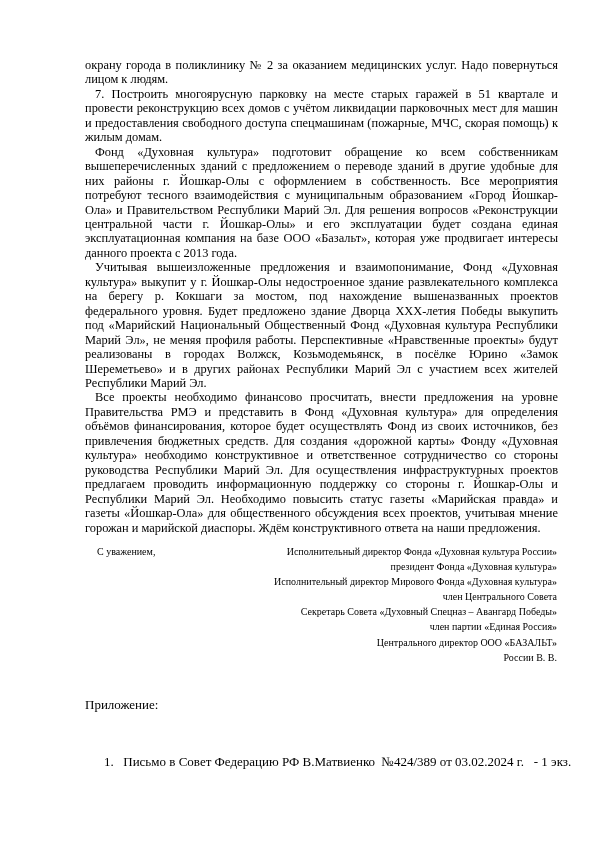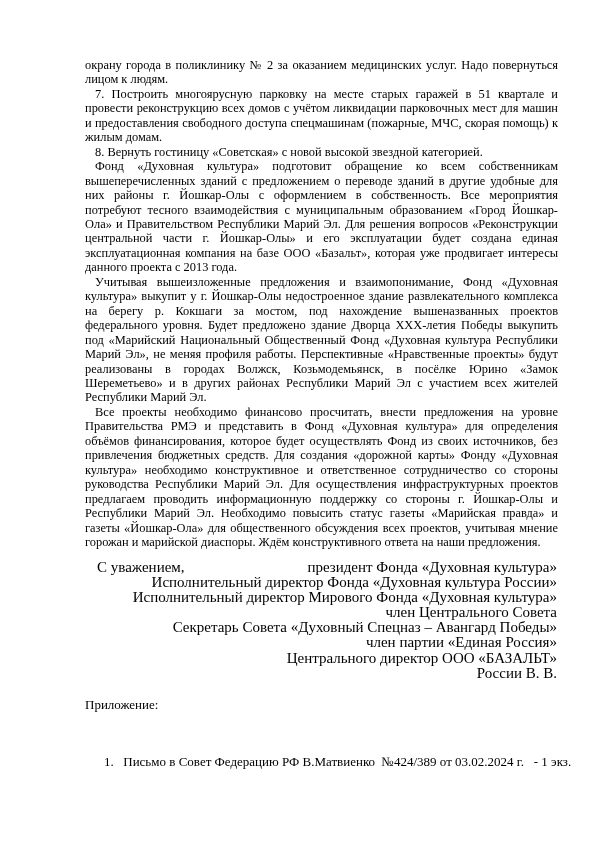--- a/index.html
+++ b/index.html
@@ -36,23 +36,23 @@
     }
     .body-text p.cont {
       text-indent: 0;
     }
     .body-text b {
       font-weight: normal;
     }
     .signature {
       position: absolute;
       left: 85px;
-      top: 560px;
+      top: 544px;
       width: 473px;
-      font-size: 15px;
+      font-size: 10px;
       line-height: 15.1px;
     }
     .regards {
       position: absolute;
       left: 12px;
       top: 0;
     }
     .sig-lines {
       text-align: right;
       padding-right: 1px;
@@ -79,31 +79,30 @@
     }
   </style>
 </head>
 <body>
 
 <div class="page">
 
   <div class="body-text">
     <p class="cont"><span>окрану города в поликлинику № 2 за оказанием медицинских услуг. Надо повернуться лицом к людям.</span></p>
     <p><span>7. Построить многоярусную парковку на месте старых гаражей в 51 квартале и провести реконструкцию всех домов с учётом ликвидации парковочных мест для машин и предоставления свободного доступа спецмашинам (пожарные, МЧС, скорая помощь) к жилым домам.</span></p>
-    <p><span>8. Вернуть гостиницу «Советская» с новой высокой звездной категорией.</span></p>
     <p><span>Фонд «Духовная культура» подготовит обращение ко всем собственникам вышеперечисленных зданий с предложением о переводе зданий в другие удобные для них районы г. Йошкар-Олы с оформлением в собственность. Все мероприятия потребуют тесного взаимодействия с муниципальным образованием «Город Йошкар-Ола» и Правительством Республики Марий Эл. Для решения вопросов «Реконструкции центральной части г. Йошкар-Олы» и его эксплуатации будет создана единая эксплуатационная компания на базе ООО «Базальт», которая уже продвигает интересы данного проекта с 2013 года.</span></p>
     <p><span>Учитывая вышеизложенные предложения и взаимопонимание, Фонд «Духовная культура» выкупит у г. Йошкар-Олы недостроенное здание развлекательного комплекса на берегу р. Кокшаги за мостом, под нахождение вышеназванных проектов федерального уровня. Будет предложено здание Дворца XXX-летия Победы выкупить под </span><b>«Марийский Национальный Общественный Фонд «Духовная культура Республики Марий Эл»,</b><span> не меняя профиля работы. Перспективные </span><b>«Нравственные проекты»</b><span> будут реализованы в городах Волжск, Козьмодемьянск, в посёлке Юрино «Замок Шереметьево» и в других районах Республики Марий Эл с участием всех жителей Республики Марий Эл.</span></p>
     <p><span>Все проекты необходимо финансово просчитать, внести предложения на уровне Правительства РМЭ и представить в Фонд «Духовная культура» для определения объёмов финансирования, которое будет осуществлять Фонд из своих источников, без привлечения бюджетных средств. Для создания «дорожной карты» Фонду «Духовная культура» необходимо конструктивное и ответственное сотрудничество со стороны руководства Республики Марий Эл. Для осуществления инфраструктурных проектов предлагаем проводить информационную поддержку со стороны г. Йошкар-Олы и Республики Марий Эл. Необходимо повысить статус газеты «Марийская правда» и газеты «Йошкар-Ола» для общественного обсуждения всех проектов, учитывая мнение горожан и марийской диаспоры. Ждём конструктивного ответа на наши предложения.</span></p>
   </div>
 
   <div class="signature">
     <div class="regards">С уважением,</div>
     <div class="sig-lines">
+      <div>Исполнительный директор Фонда «Духовная культура России»</div>
       <div>президент  Фонда «Духовная культура»</div>
-      <div>Исполнительный директор Фонда «Духовная культура России»</div>
       <div>Исполнительный директор Мирового Фонда «Духовная культура»</div>
       <div>член Центрального Совета</div>
       <div>Секретарь Совета «Духовный Спецназ – Авангард Победы»</div>
       <div>член партии «Единая Россия»</div>
       <div>Центрального директор ООО «БАЗАЛЬТ»</div>
       <div>России В. В.</div>
     </div>
   </div>
 
   <div class="attachment">

